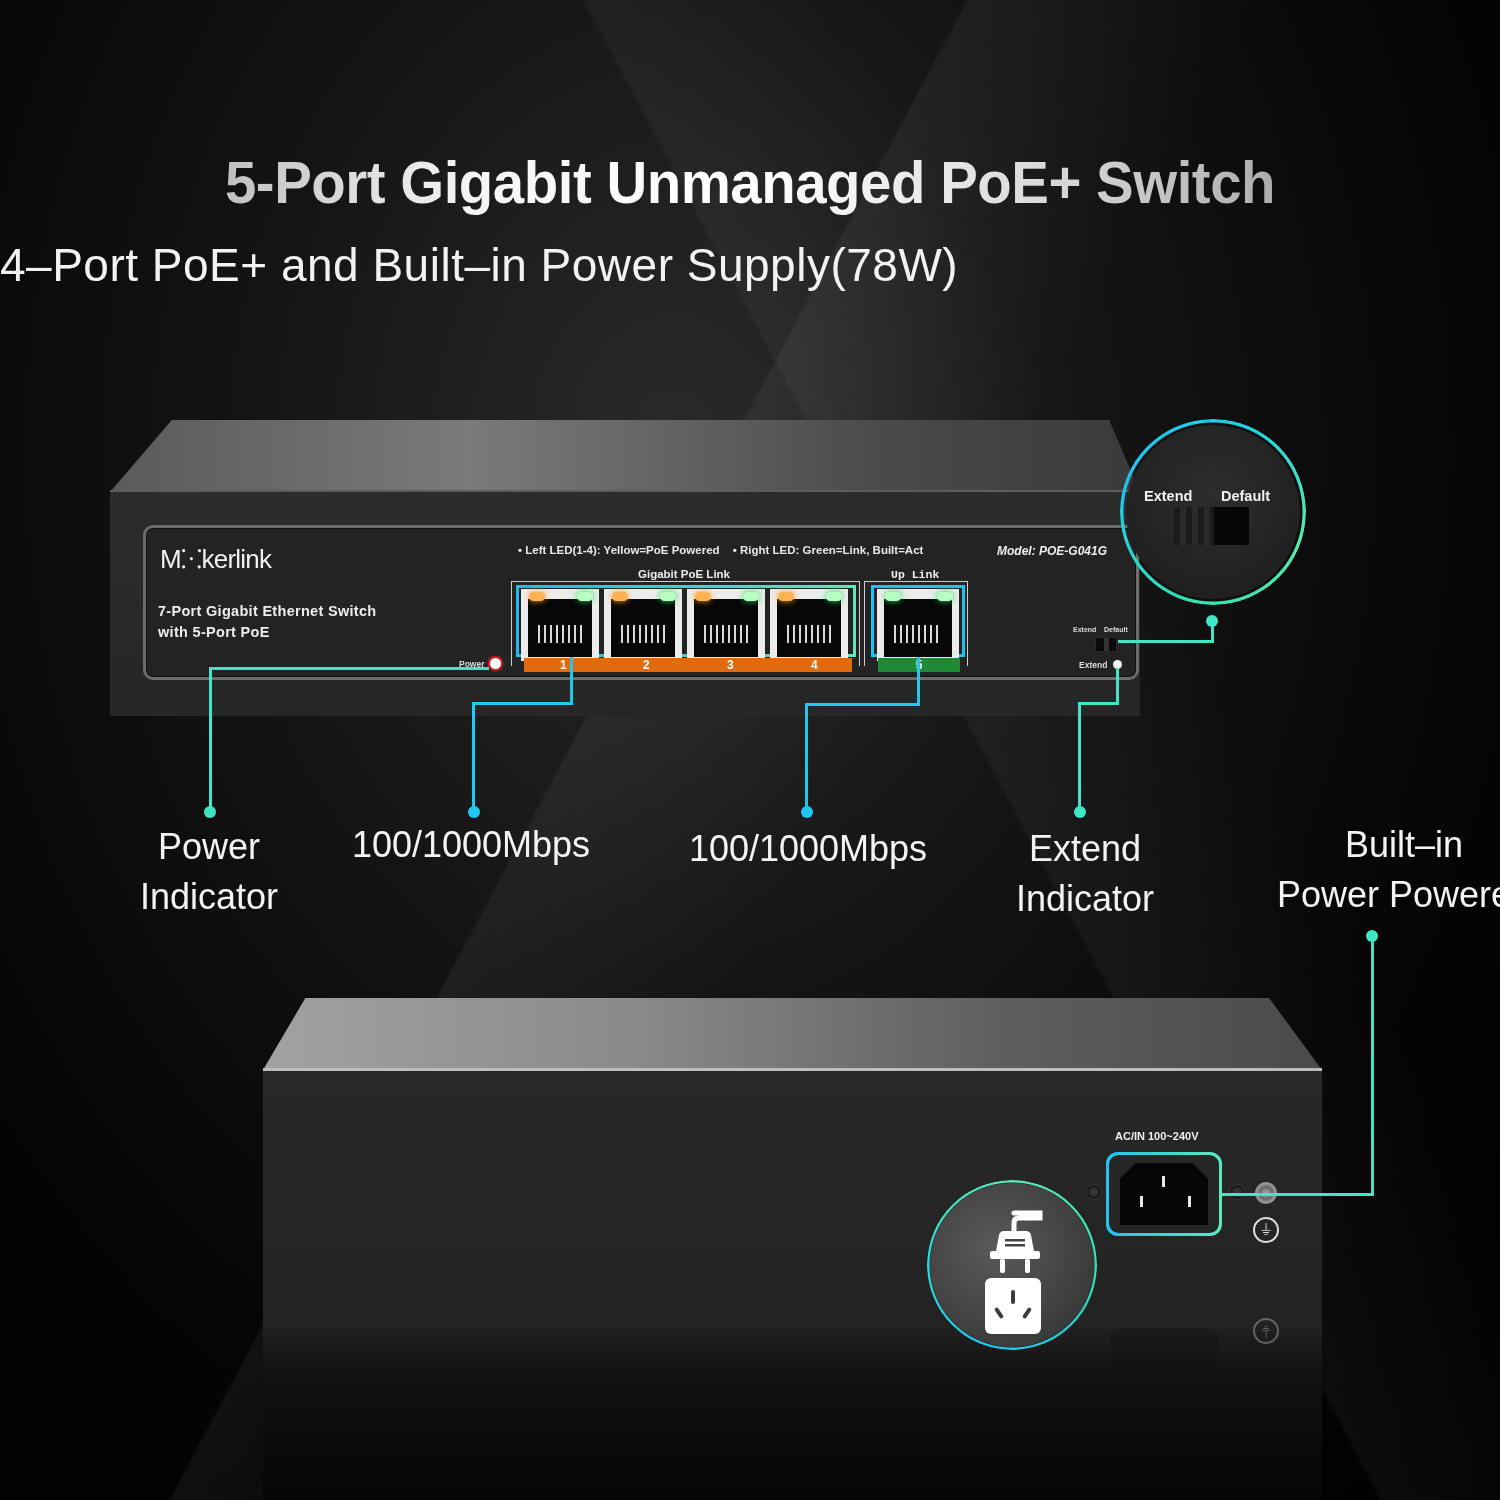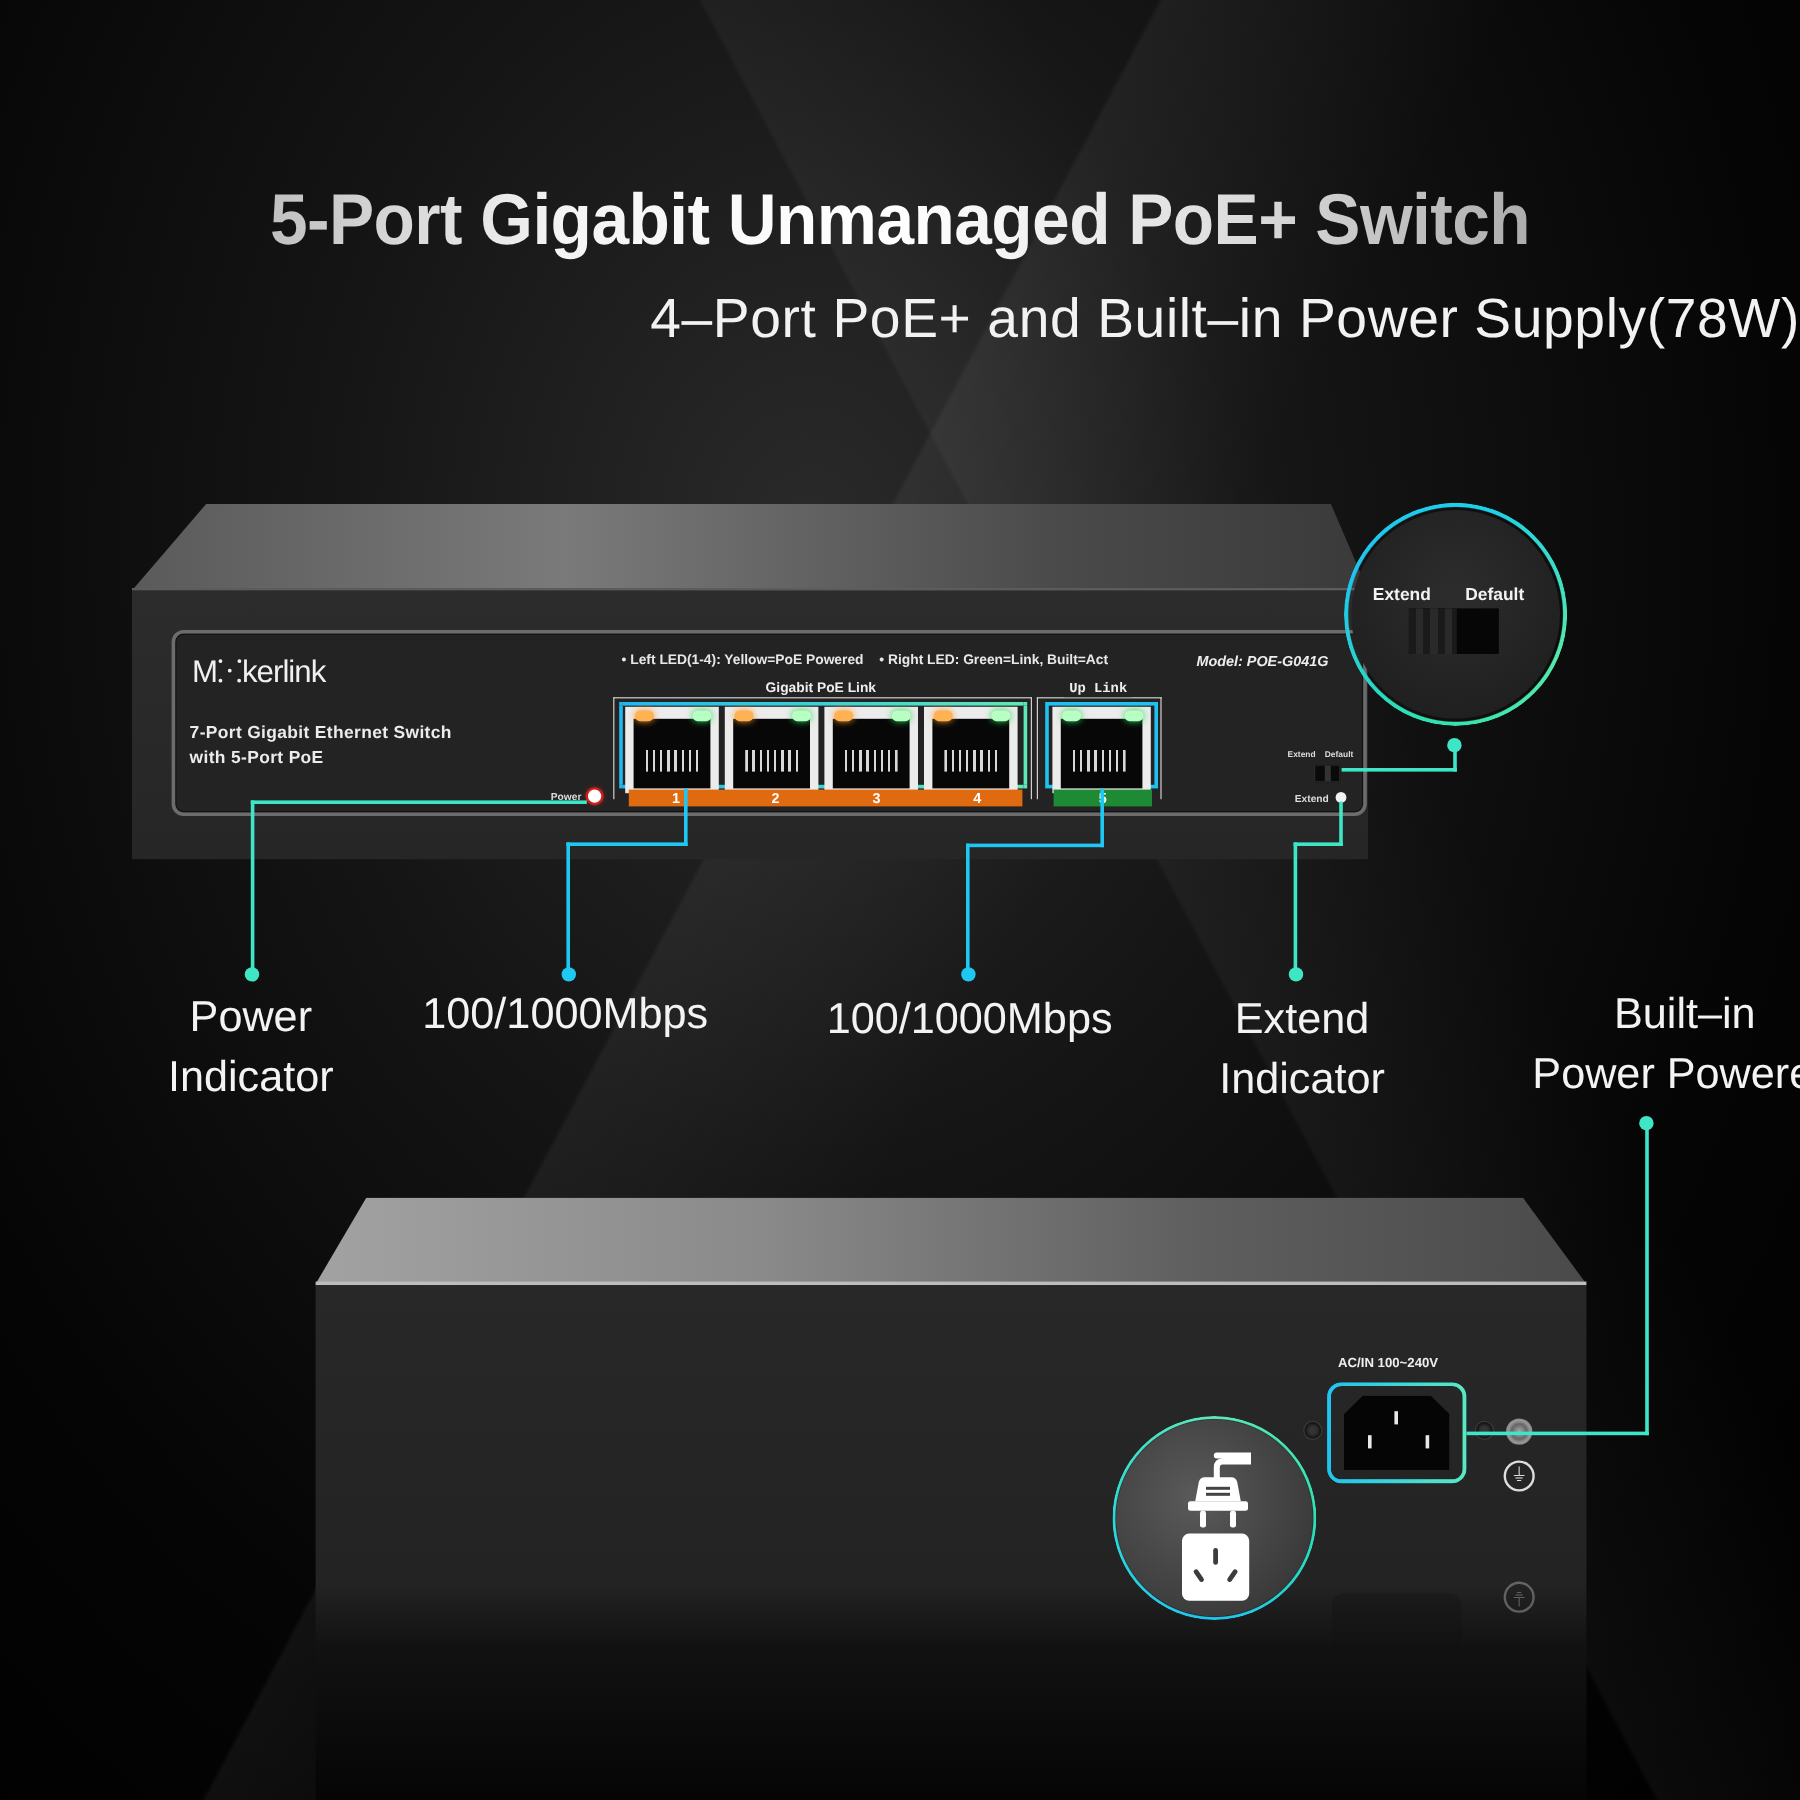--- a/index.html
+++ b/index.html
@@ -15,21 +15,21 @@
   }
 
   .headline {
     position: absolute; left: 0; right: 0; top: 148px; text-align: center;
     font-size: 60px; font-weight: bold; letter-spacing: -0.5px;
     background: linear-gradient(90deg, #9a9a9a 0%, #f4f4f4 30%, #ffffff 50%, #dcdcdc 70%, #8a8a8a 100%);
     -webkit-background-clip: text; background-clip: text; color: transparent;
     transform: scaleX(0.94);
   }
   .subline {
-    position: absolute; left: 0; right: 0; top: 238px; text-align: right;
+    position: absolute; left: 0; right: 0; top: 238px; text-align: left;
     font-size: 46px; color: #f2f2f2; font-weight: normal; letter-spacing: 0.5px;
   }
 
   
   .front-top {
     position: absolute; left: 110px; top: 420px; width: 1030px; height: 72px;
     background: linear-gradient(90deg, #5a5a5a 0%, #7a7a7a 35%, #4a4a4a 75%, #3a3a3a 100%);
     clip-path: polygon(6% 0, 97% 0, 100% 100%, 0 100%);
   }
   .front-body {

